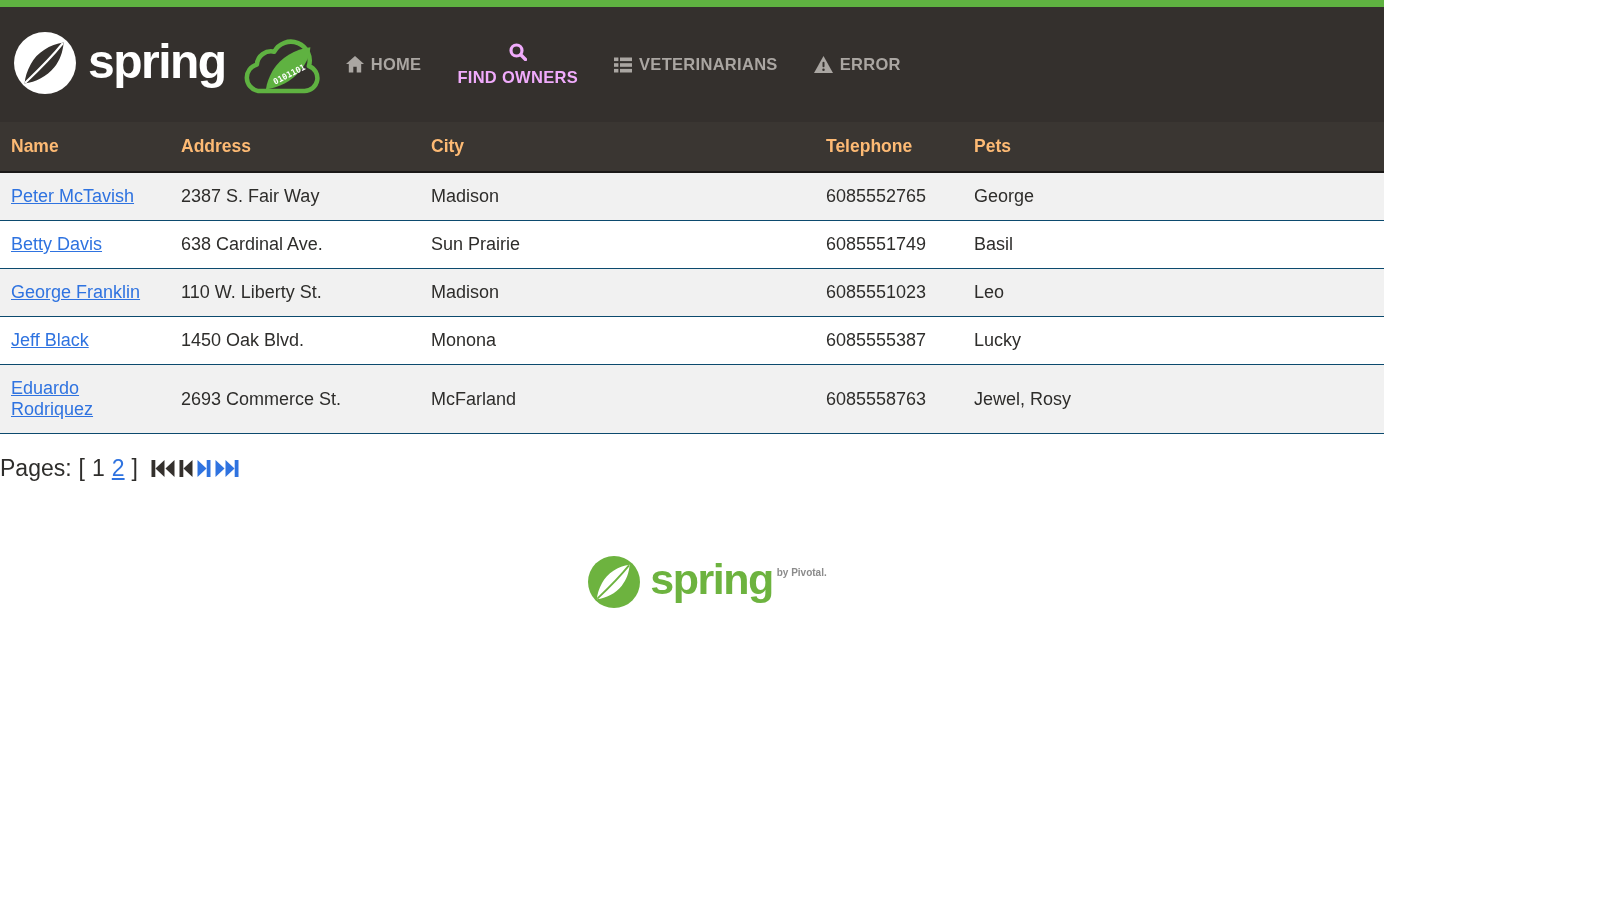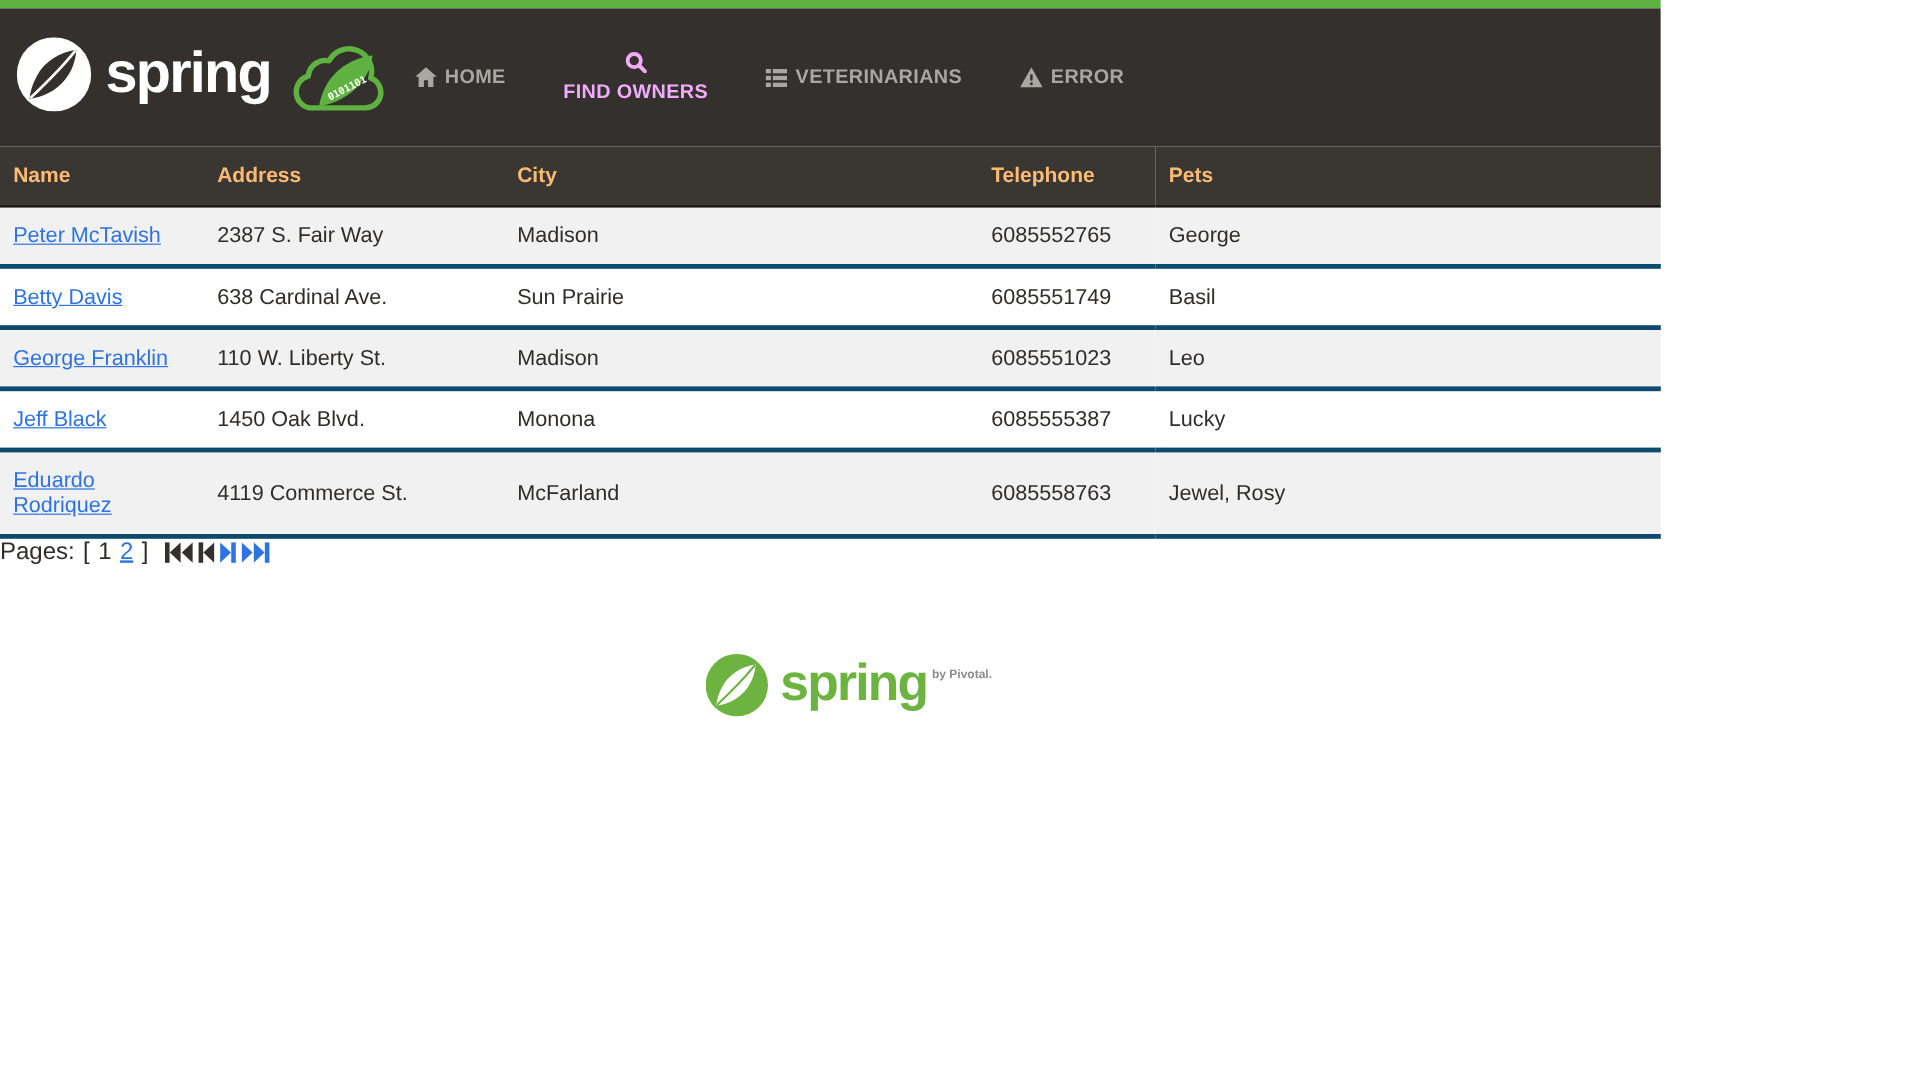--- a/index.html
+++ b/index.html
@@ -16,21 +16,21 @@
   .navbar {
     height: 115px; background: #34302d;
     display: flex; align-items: center;
     padding: 0 20px 0 14px;
   }
   .brand { display: flex; align-items: center; cursor: pointer; }
   .brand-text {
     color: #fff; font-size: 48px; font-weight: 700; letter-spacing: -1.5px;
     margin: 0 6px 6px 12px;
   }
-  .nav-items { display: flex; align-items: center; margin-left: 16px; gap: 48px; }
+  .nav-items { display: flex; align-items: center; margin-left: 16px; gap: 36px; }
   .nav-item {
     display: flex; align-items: center; gap: 7px;
     color: #aaa6a2; font-size: 16.5px; font-weight: 700;
     text-transform: uppercase; letter-spacing: 0.3px;
     cursor: pointer; text-decoration: none;
   }
   .nav-item.active { color: #f0abfc; flex-direction: column; }
   .nav-item svg { display: block; }
 
   
@@ -44,33 +44,34 @@
     font-size: 18px; color: #2e2d2b;
   }
   table.owners thead th {
     background: #3a3632; color: #fdba74;
     text-align: left; font-weight: 700; font-size: 17.5px;
     padding: 14px 11px;
     border-bottom: 2px solid #1b1918;
   }
   table.owners tbody td {
     padding: 13px 11px;
-    border-bottom: 4px solid #0c4a6e;
+    border-bottom: 1px solid #0c4a6e;
     vertical-align: middle;
   }
   table.owners tbody tr:nth-child(odd) { background: #f1f1f1; }
   table.owners tbody tr:nth-child(even) { background: #ffffff; }
   a.owner-link, a.page-link {
     color: #2f73e0; text-decoration: underline; cursor: pointer;
   }
 
   
   .pagination {
+    margin-top: 21px;
     display: flex; align-items: center;
-    font-size: 20px; color: #2e2d2b;
+    font-size: 23px; color: #2e2d2b;
   }
   .pagination .pg-part { margin-right: 7px; }
   .pager-icons { display: flex; align-items: center; gap: 4px; margin-left: 6px; }
   .pager-btn { display: inline-flex; cursor: pointer; }
   .pager-btn svg { display: block; }
   .pager-disabled { color: #34302d; }
   .pager-active { color: #2f73e0; }
 
   
   .footer-logo {
@@ -204,21 +205,21 @@
         </tr>
         <tr>
           <td><a class="owner-link">Jeff Black</a></td>
           <td>1450 Oak Blvd.</td>
           <td>Monona</td>
           <td>6085555387</td>
           <td>Lucky</td>
         </tr>
         <tr>
           <td><a class="owner-link">Eduardo Rodriquez</a></td>
-          <td>4119 Commerce St.</td>
+          <td>2693 Commerce St.</td>
           <td>McFarland</td>
           <td>6085558763</td>
           <td>Jewel, Rosy</td>
         </tr>
       </tbody>
     </table>
 
     <div class="pagination">
       <span class="pg-part">Pages:</span>
       <span class="pg-part">[</span>

